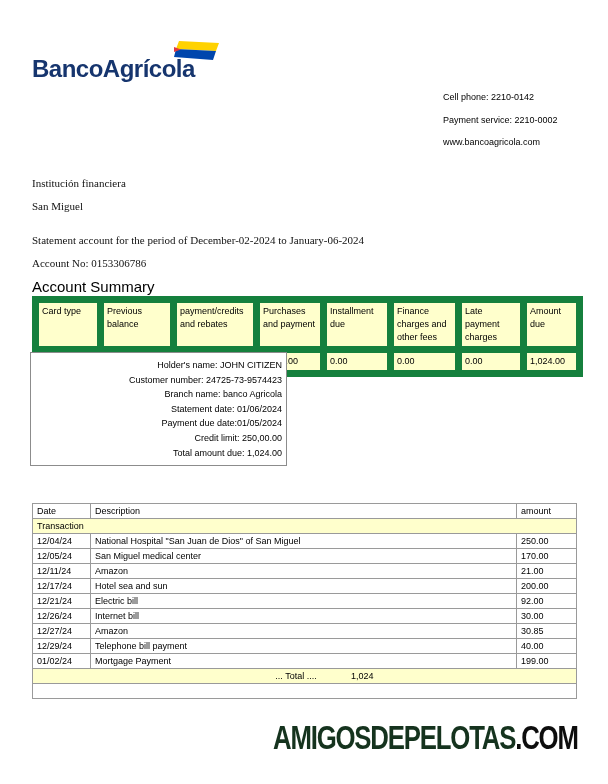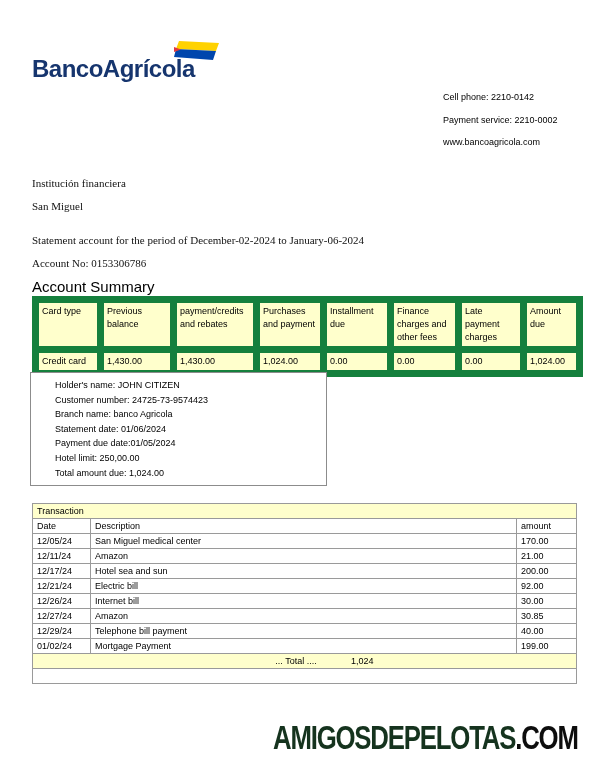--- a/index.html
+++ b/index.html
@@ -56,25 +56,26 @@
     padding:2px 3px;
     text-align:left; vertical-align:top;
     font-weight:normal;
     line-height:13px;
     overflow:hidden;
   }
   .summary-table .data-row td { height:11px; vertical-align:middle; }
 
   
   .holder-box {
-    position:absolute; left:30px; top:372px; width:247px;
+    position:absolute; left:30px; top:352px; width:247px;
     border:1px solid #8c8c8c;
-    padding:5px 24px;
+    padding:5px 4px;
     font-size:9px; line-height:14.6px;
     background:#fff;
+    text-align:right;
   }
 
   
   .tx-table {
     position:absolute; left:32px; top:503px; width:544px;
     border-collapse:collapse; table-layout:fixed;
     font-size:9px;
   }
   .tx-table td, .tx-table th {
     border:1px solid #9a9a9a;
@@ -167,40 +168,45 @@
       </tr>
     </tbody>
   </table>
 
   <div class="holder-box">
     <div>Holder's name: JOHN CITIZEN</div>
     <div>Customer number: 24725-73-9574423</div>
     <div>Branch name: banco Agricola</div>
     <div>Statement date: 01/06/2024</div>
     <div>Payment due date:01/05/2024</div>
-    <div>Hotel limit: 250,00.00</div>
+    <div>Credit limit: 250,00.00</div>
     <div>Total amount due: 1,024.00</div>
   </div>
 
   <table class="tx-table">
     <colgroup>
       <col style="width:58px">
         <col style="width:426px">
         <col style="width:60px">
     </colgroup>
     <tbody>
       <tr>
-        <td class="tx-title-cell" colspan="3">Transaction</td>
-      </tr>
-      <tr>
         <th>Date</th>
         <th>Description</th>
         <th>amount</th>
       </tr>
-
+      <tr>
+        <td class="tx-title-cell" colspan="3">Transaction</td>
+      </tr>
+
+      <tr>
+        <td>12/04/24</td>
+        <td>National Hospital "San Juan de Dios" of San Miguel</td>
+        <td class="tx-amount">250.00</td>
+      </tr>
       <tr>
         <td>12/05/24</td>
         <td>San Miguel medical center</td>
         <td class="tx-amount">170.00</td>
       </tr>
       <tr>
         <td>12/11/24</td>
         <td>Amazon</td>
         <td class="tx-amount">21.00</td>
       </tr>

